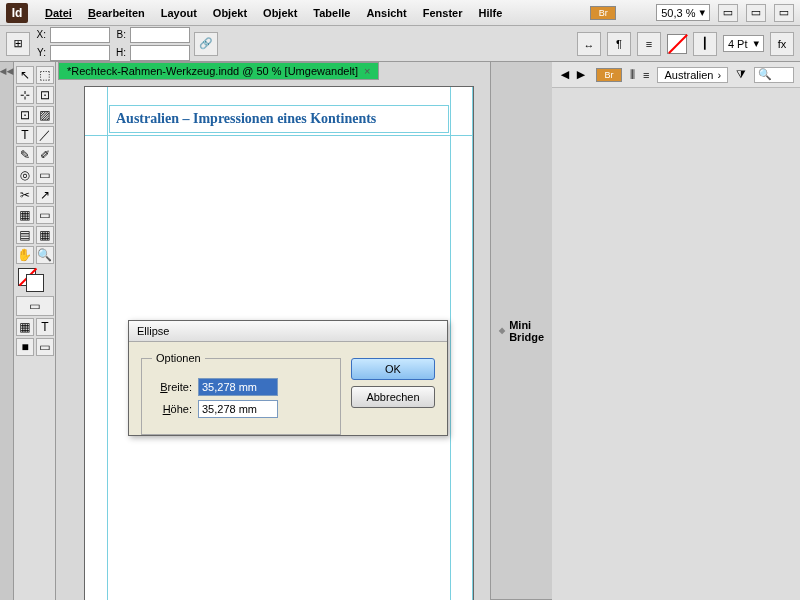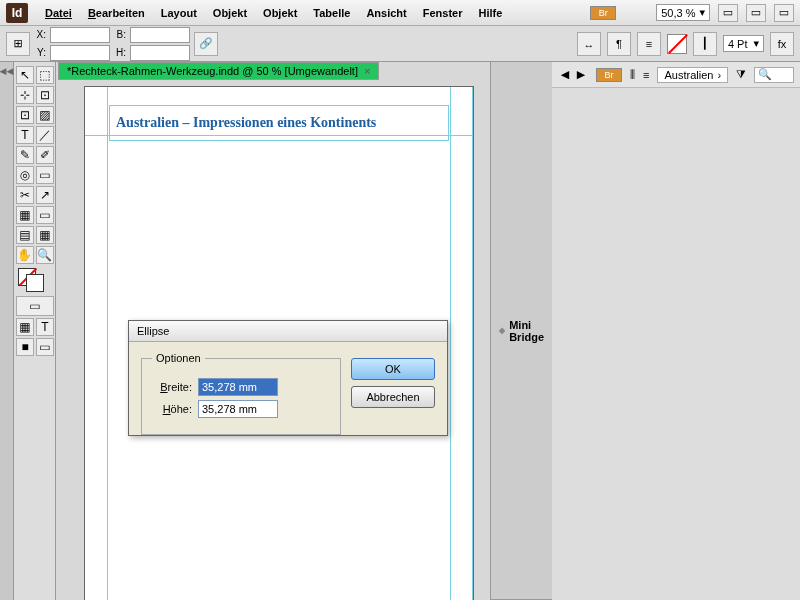--- a/index.html
+++ b/index.html
@@ -35,21 +35,21 @@
 .swap-sw .sq1 { position: absolute; width: 18px; height: 18px; background: #fff; border: 1px solid #333; left: 2px; top: 2px; }
 .swap-sw .sq1::after { content:""; position:absolute; width:24px; height:2px; background:red; top:7px; left:-3px; transform:rotate(-45deg);}
 .swap-sw .sq2 { position: absolute; width: 18px; height: 18px; background: #fff; border: 1px solid #333; left: 10px; top: 8px; }
 
 .canvas-area { flex: 1; background: #d8d8d8; position: relative; overflow: hidden; }
 .doc-tab { position: absolute; top: 0; left: 2px; background: #22c55e; border: 1px solid #999; padding: 2px 8px; display: flex; align-items: center; gap: 6px; font-size: 10px; }
 .doc-tab .close { cursor: pointer; color: #555; }
 .page { position: absolute; top: 24px; left: 28px; width: 390px; height: 520px; background: #fff; border: 1px solid #666; }
 .guide-v { position: absolute; top: 0; bottom: 0; width: 1px; background: #7ad0e0; }
 .guide-h { position: absolute; left: 0; right: 0; height: 1px; background: #7ad0e0; }
-.headline-box { position: absolute; top: 18px; left: 24px; right: 24px; height: 36px; border: 1px solid #7ad0e0; display: flex; align-items: center; padding: 0 6px; }
+.headline-box { position: absolute; top: 18px; left: 24px; right: 24px; height: 28px; border: 1px solid #7ad0e0; display: flex; align-items: center; padding: 0 6px; }
 .headline-box span { color: #2060a0; font-weight: bold; font-size: 14px; font-family: Georgia, serif; }
 
 .right-panel { width: 310px; background: #ddd; border-left: 1px solid #999; display: flex; }
 .mb-tab { background: #ccc; border-bottom: 1px solid #999; padding: 3px 8px; font-size: 10px; font-weight: bold; display: flex; align-items: center; gap: 4px; }
 .mb-tab::before { content: "◆"; font-size: 8px; color: #888; }
 .mb-toolbar { height: 26px; background: #e4e4e4; display: flex; align-items: center; padding: 0 6px; gap: 8px; border-bottom: 1px solid #bbb; }
 .mb-nav { display: flex; gap: 2px; }
 .mb-nav span { width: 14px; height: 14px; display: flex; align-items: center; justify-content: center; cursor: pointer; }
 .mb-crumb { border: 1px solid #aaa; background: #fff; padding: 1px 6px; font-size: 10px; display: flex; gap: 4px; align-items: center; }
 .mb-search { width: 40px; border: 1px solid #aaa; background: #fff; height: 16px; margin-left: auto; display:flex; align-items:center; padding:0 3px;}

